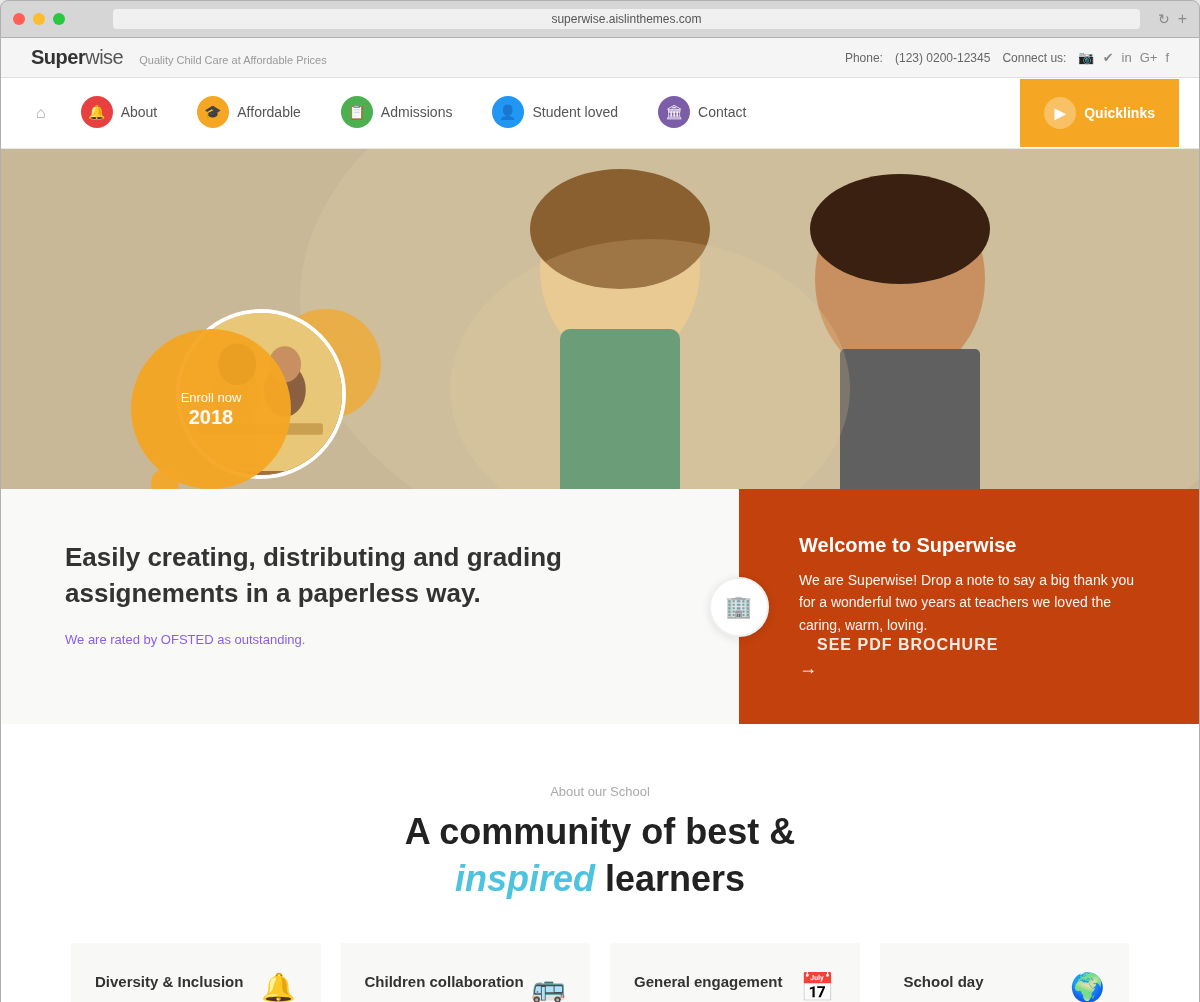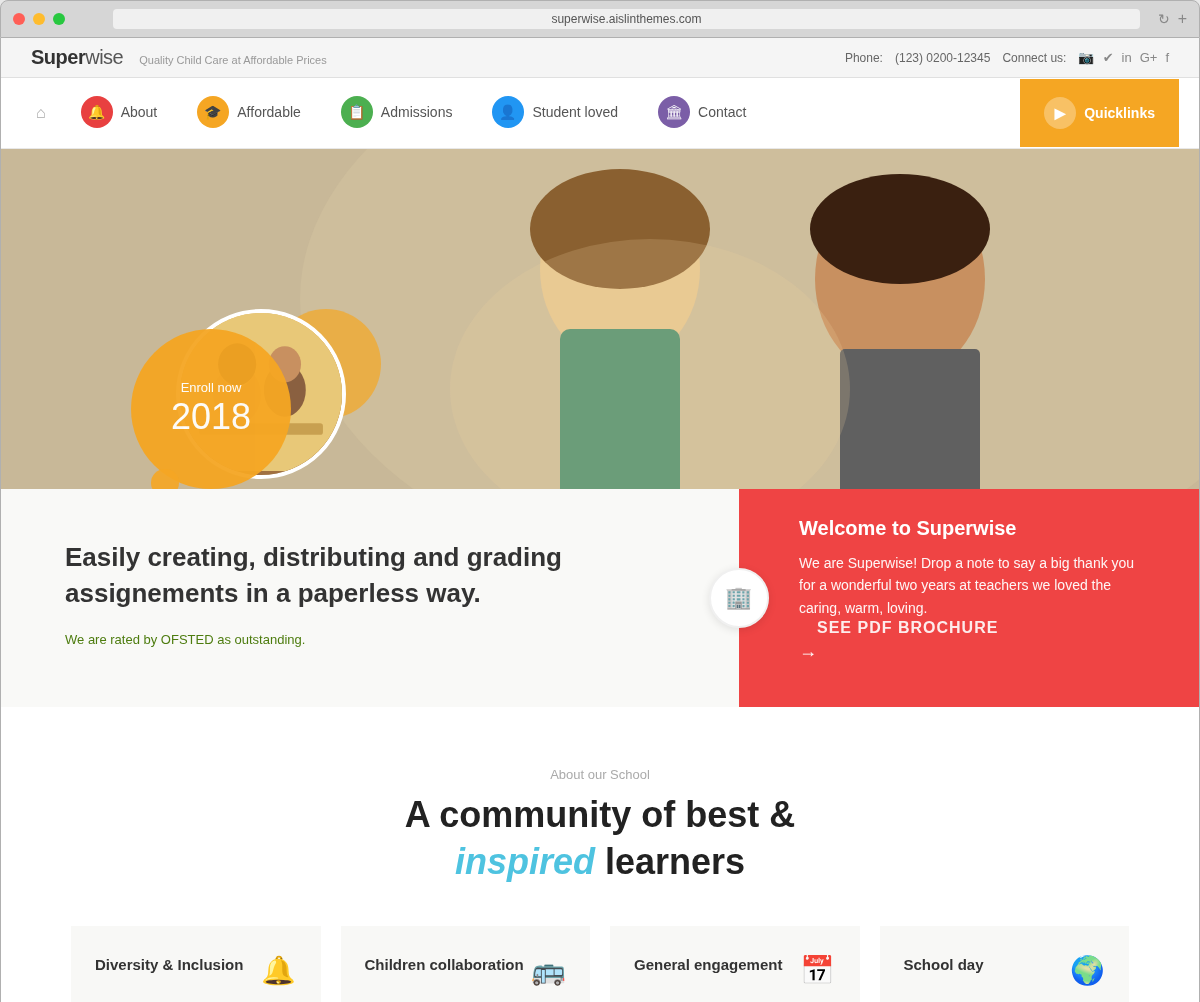--- a/index.html
+++ b/index.html
@@ -100,21 +100,21 @@
     }
     
     .hero-circle-large {
       position: absolute; top: 180px; left: 130px;
       width: 160px; height: 160px; border-radius: 50%;
       background: #f5a623; opacity: 0.95;
       display: flex; flex-direction: column; align-items: center; justify-content: center;
       color: #fff; z-index: 3;
     }
     .hero-circle-large .enroll { font-size: 13px; font-weight: 400; margin-bottom: 1px; }
-    .hero-circle-large .year { font-size: 36px; font-weight: 400; }
+    .hero-circle-large .year { font-size: 20px; font-weight: 700; }
     .hero-circle-medium {
       position: absolute; top: 160px; left: 270px;
       width: 110px; height: 110px; border-radius: 50%;
       background: #f5a623; opacity: 0.7; z-index: 2;
     }
     .hero-circle-small {
       position: absolute; top: 320px; left: 150px;
       width: 28px; height: 28px; border-radius: 50%;
       background: #f5a623; opacity: 0.9; z-index: 3;
     }
@@ -139,33 +139,33 @@
     }
     .content-left {
       background: #f9f9f7; flex: 1;
       padding: 50px 50px 50px 64px;
       position: relative;
     }
     .content-left h2 {
       font-size: 26px; font-weight: 600; color: #333; line-height: 1.4;
       margin-bottom: 20px;
     }
-    .content-left p { font-size: 13px; color: #4d7c0f; margin-top: 6px; }
+    .content-left p { font-size: 13px; color: #8b5cf6; margin-top: 6px; }
     .building-icon-circle {
       position: absolute; right: -30px; top: 50%;
       transform: translateY(-50%);
       width: 60px; height: 60px; border-radius: 50%;
       background: #fff; border: 2px solid #f0f0f0;
       display: flex; align-items: center; justify-content: center;
       font-size: 22px; color: #f5a623; z-index: 5;
       box-shadow: 0 2px 8px rgba(0,0,0,0.1);
     }
     .content-right {
-      background: #ef4444; width: 460px;
-      padding: 28px 45px 45px 60px; color: #fff;
+      background: #c2410c; width: 460px;
+      padding: 45px 45px 45px 60px; color: #fff;
     }
     .content-right h3 { font-size: 20px; font-weight: 600; margin-bottom: 12px; }
     .content-right p { font-size: 14px; line-height: 1.6; opacity: 0.95; }
     .see-brochure { font-size: 16px; letter-spacing: 1px; font-weight: 600; text-transform: uppercase; opacity: 0.9; margin-left: 18px; }
     .arrow-right { font-size: 18px; margin-top: 4px; }
 
     
     .about-section {
       padding: 60px 80px 40px;
       text-align: center;

